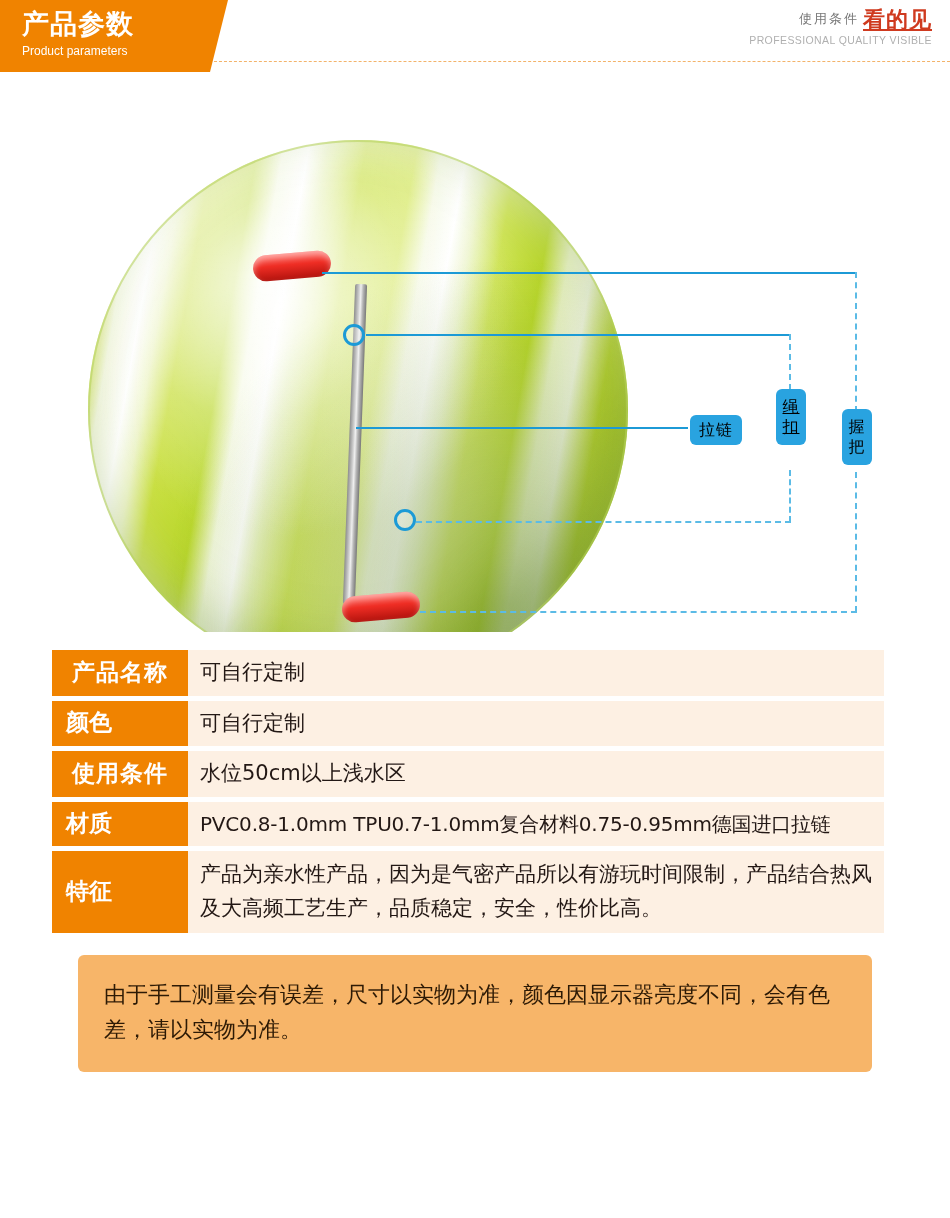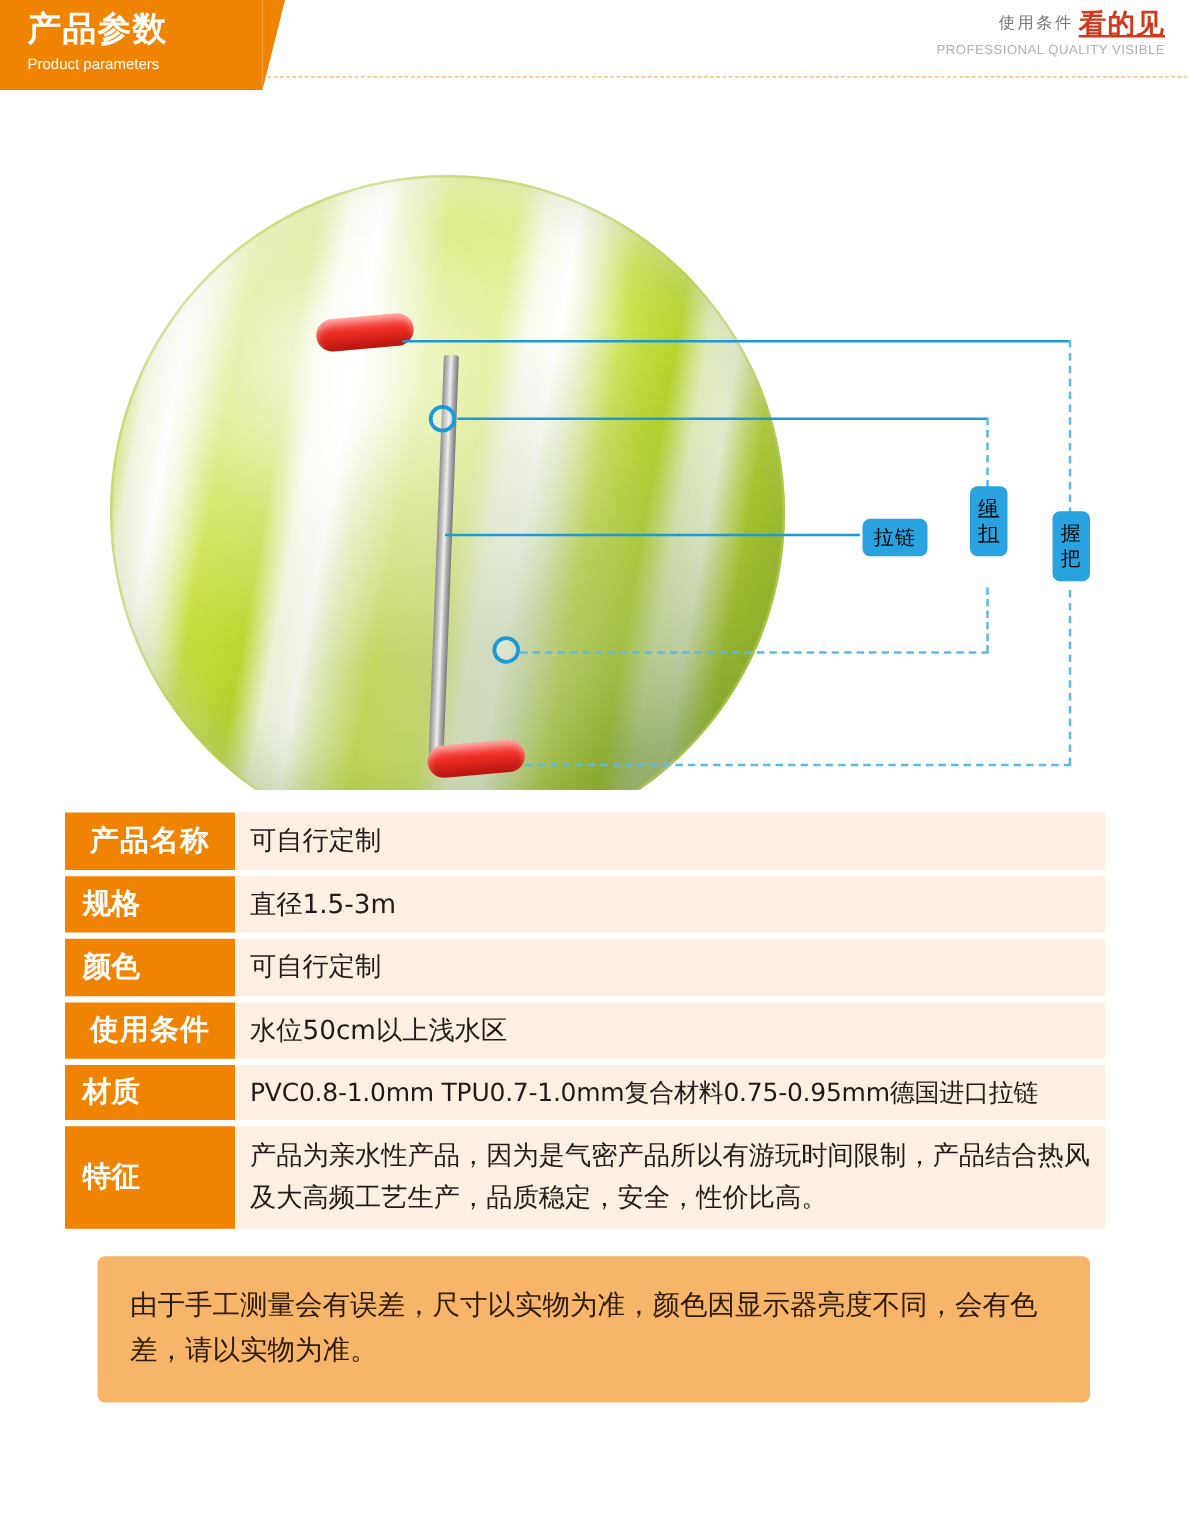--- a/index.html
+++ b/index.html
@@ -343,24 +343,20 @@
   <div class="tagbox horiz" style="left:690px; top:343px;">拉链</div>
 </div>
 
 <div class="spec">
 
   <div class="spec-row">
     <div class="spec-label">产品名称</div>
     <div class="spec-value">可自行定制</div>
   </div>
 
-  <div class="spec-row">
-    <div class="spec-label spaced">规格</div>
-    <div class="spec-value">直径1.5-3m</div>
-  </div>
 
   <div class="spec-row">
     <div class="spec-label spaced">颜色</div>
     <div class="spec-value">可自行定制</div>
   </div>
 
   <div class="spec-row">
     <div class="spec-label">使用条件</div>
     <div class="spec-value">水位50cm以上浅水区</div>
   </div>

